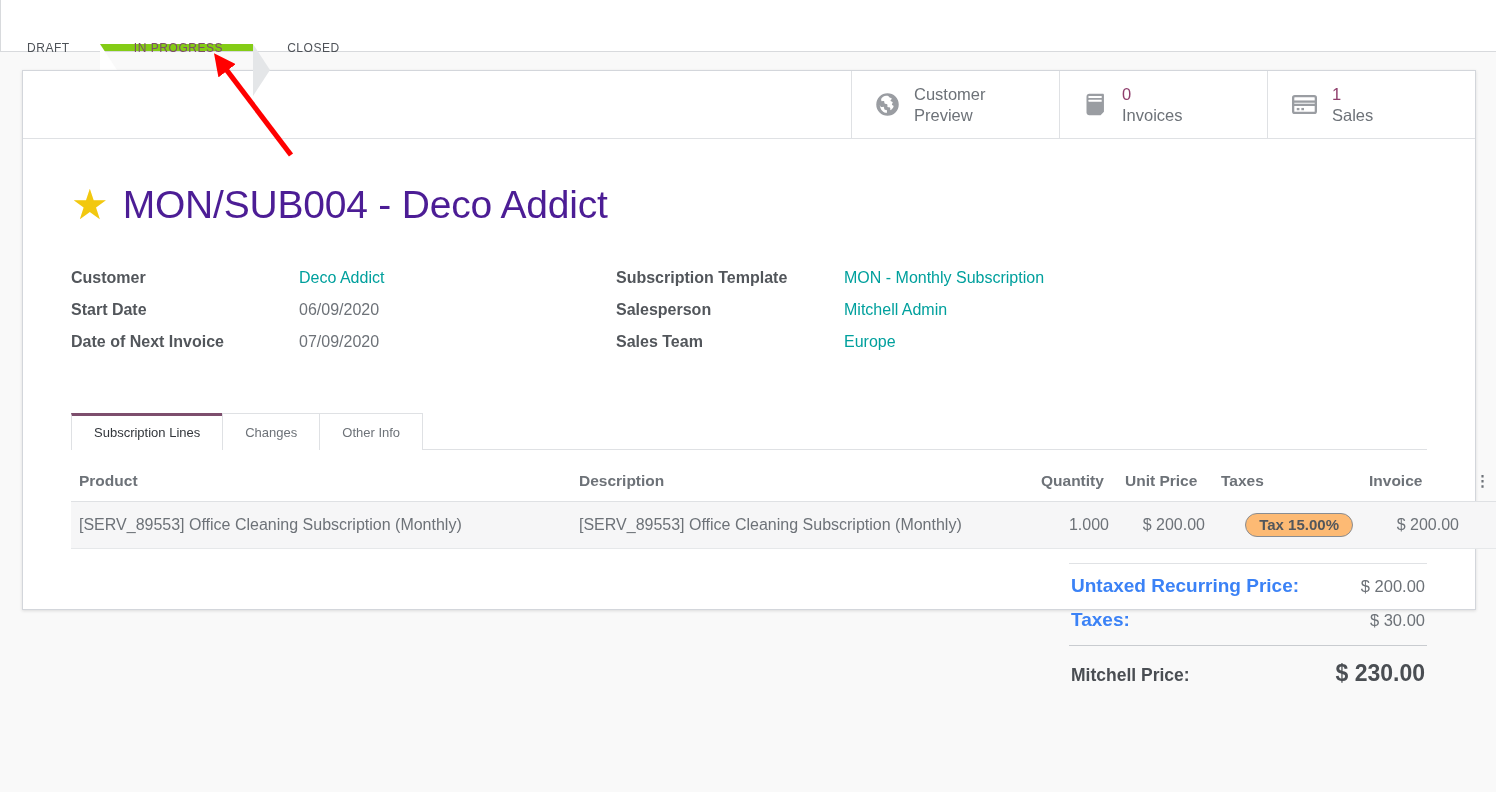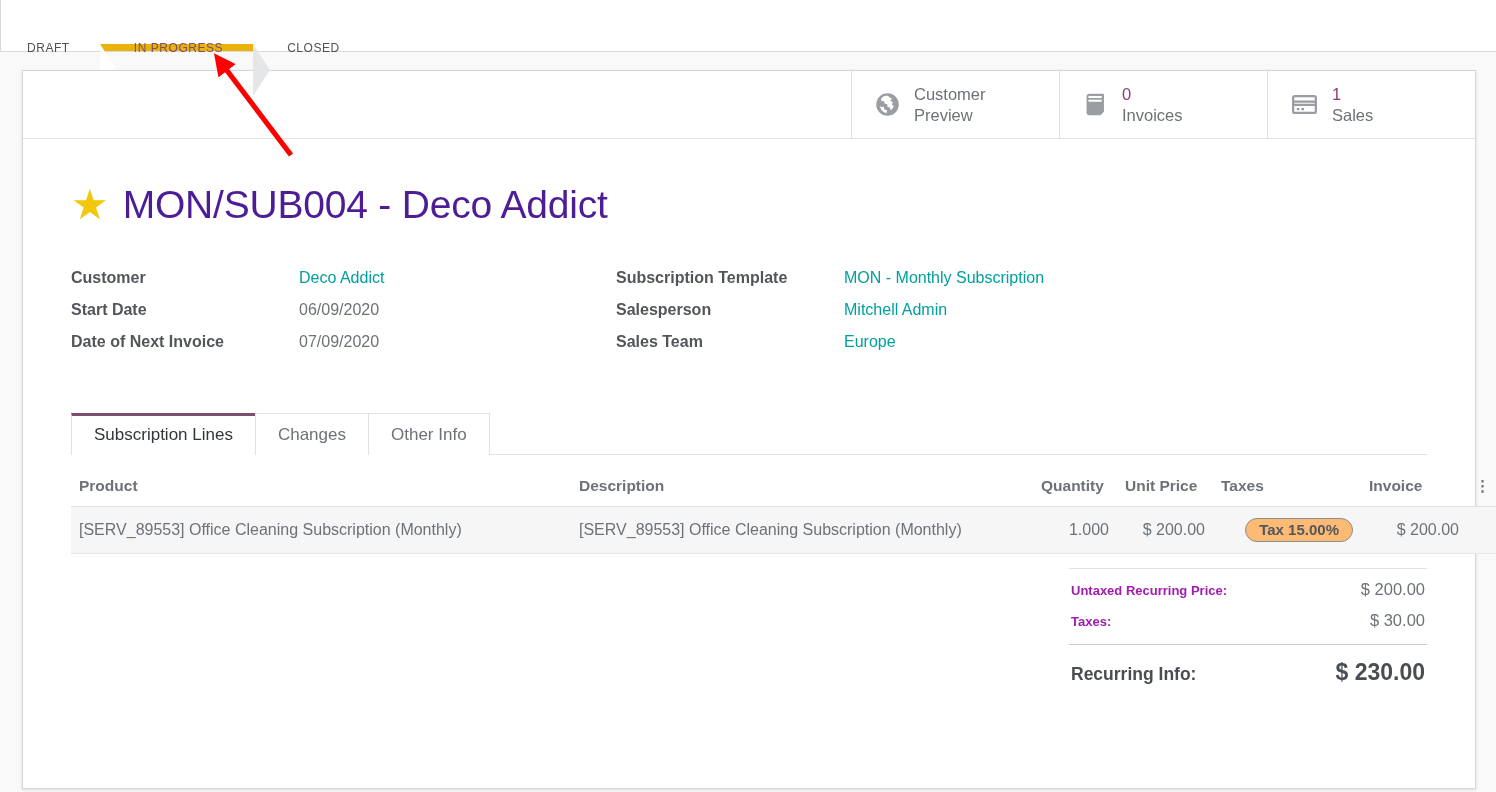--- a/index.html
+++ b/index.html
@@ -65,21 +65,21 @@
     color: #4e5258;
     background: transparent;
     cursor: pointer;
     white-space: nowrap;
     margin-top: 44px;
   }
   .status-step:first-child { padding-left: 26px; }
   .status-step:last-child { padding-right: 22px; }
   .status-step.active {
     color: #7d4e6d;
-    background: #eab308;
+    background: #84cc16;
   }
   
   .status-step.active::before {
     content: "";
     position: absolute;
     left: 0; top: 0;
     width: 0; height: 0;
     border-top: 26px solid transparent;
     border-bottom: 26px solid transparent;
     border-left: 17px solid #ffffff;
@@ -98,21 +98,21 @@
   
   .sheet-bg {
     padding: 18px 20px 0 22px;
     height: 740px;
   }
   .sheet {
     position: relative;
     background: #ffffff;
     border: 1px solid #d3d6db;
     box-shadow: 0 1px 3px rgba(0,0,0,.12);
-    height: 719px;
+    height: 540px;
   }
 
   
   .button-box {
     display: flex;
     justify-content: flex-end;
     border-bottom: 1px solid #dfe1e4;
     height: 68px;
   }
   .smart-btn {
@@ -176,21 +176,21 @@
   
   .notebook { margin: 48px 0 0 48px; position: relative; }
   .nb-tabs {
     display: flex;
     align-items: flex-end;
     border-bottom: 1px solid #dfe1e4;
     margin-right: 48px;
   }
   .nb-tab {
     padding: 11px 22px 10px;
-    font-size: 17px;
+    font-size: 13px;
     color: #6d7278;
     border: 1px solid #dfe1e4;
     border-bottom: none;
     background: #ffffff;
     margin-bottom: -1px;
     cursor: pointer;
     white-space: nowrap;
   }
   .nb-tab.active {
     color: #32363b;
@@ -254,21 +254,21 @@
     padding: 0 48px;
   }
   .totals { width: 358px; padding-top: 14px; }
   .tot-row {
     display: flex;
     justify-content: space-between;
     align-items: baseline;
     padding: 6px 2px;
   }
   .tot-row.first { border-top: 1px solid #e0e2e5; padding-top: 11px; }
-  .tot-label { font-size: 13px; font-weight: bold; color: #a21caf; }
+  .tot-label { font-size: 19px; font-weight: bold; color: #3b82f6; }
   .tot-value { font-size: 16.5px; color: #6d7278; }
   .tot-row.grand {
     border-top: 1px solid #c9ccd0;
     margin-top: 8px;
     padding-top: 14px;
   }
   .tot-row.grand .tot-label { font-size: 17.5px; color: #4a4e53; }
   .tot-row.grand .tot-value { font-size: 23px; font-weight: bold; color: #4a4e53; }
 
   
@@ -445,21 +445,21 @@
       <div class="totals">
         <div class="tot-row first">
           <span class="tot-label">Untaxed Recurring Price:</span>
           <span class="tot-value">$ 200.00</span>
         </div>
         <div class="tot-row">
           <span class="tot-label">Taxes:</span>
           <span class="tot-value">$ 30.00</span>
         </div>
         <div class="tot-row grand">
-          <span class="tot-label">Recurring Info:</span>
+          <span class="tot-label">Mitchell Price:</span>
           <span class="tot-value">$ 230.00</span>
         </div>
       </div>
     </div>
 
   </div>
 </div>
 
 <svg class="annotation" viewBox="0 0 1496 792" xmlns="http://www.w3.org/2000/svg">
   <defs>

